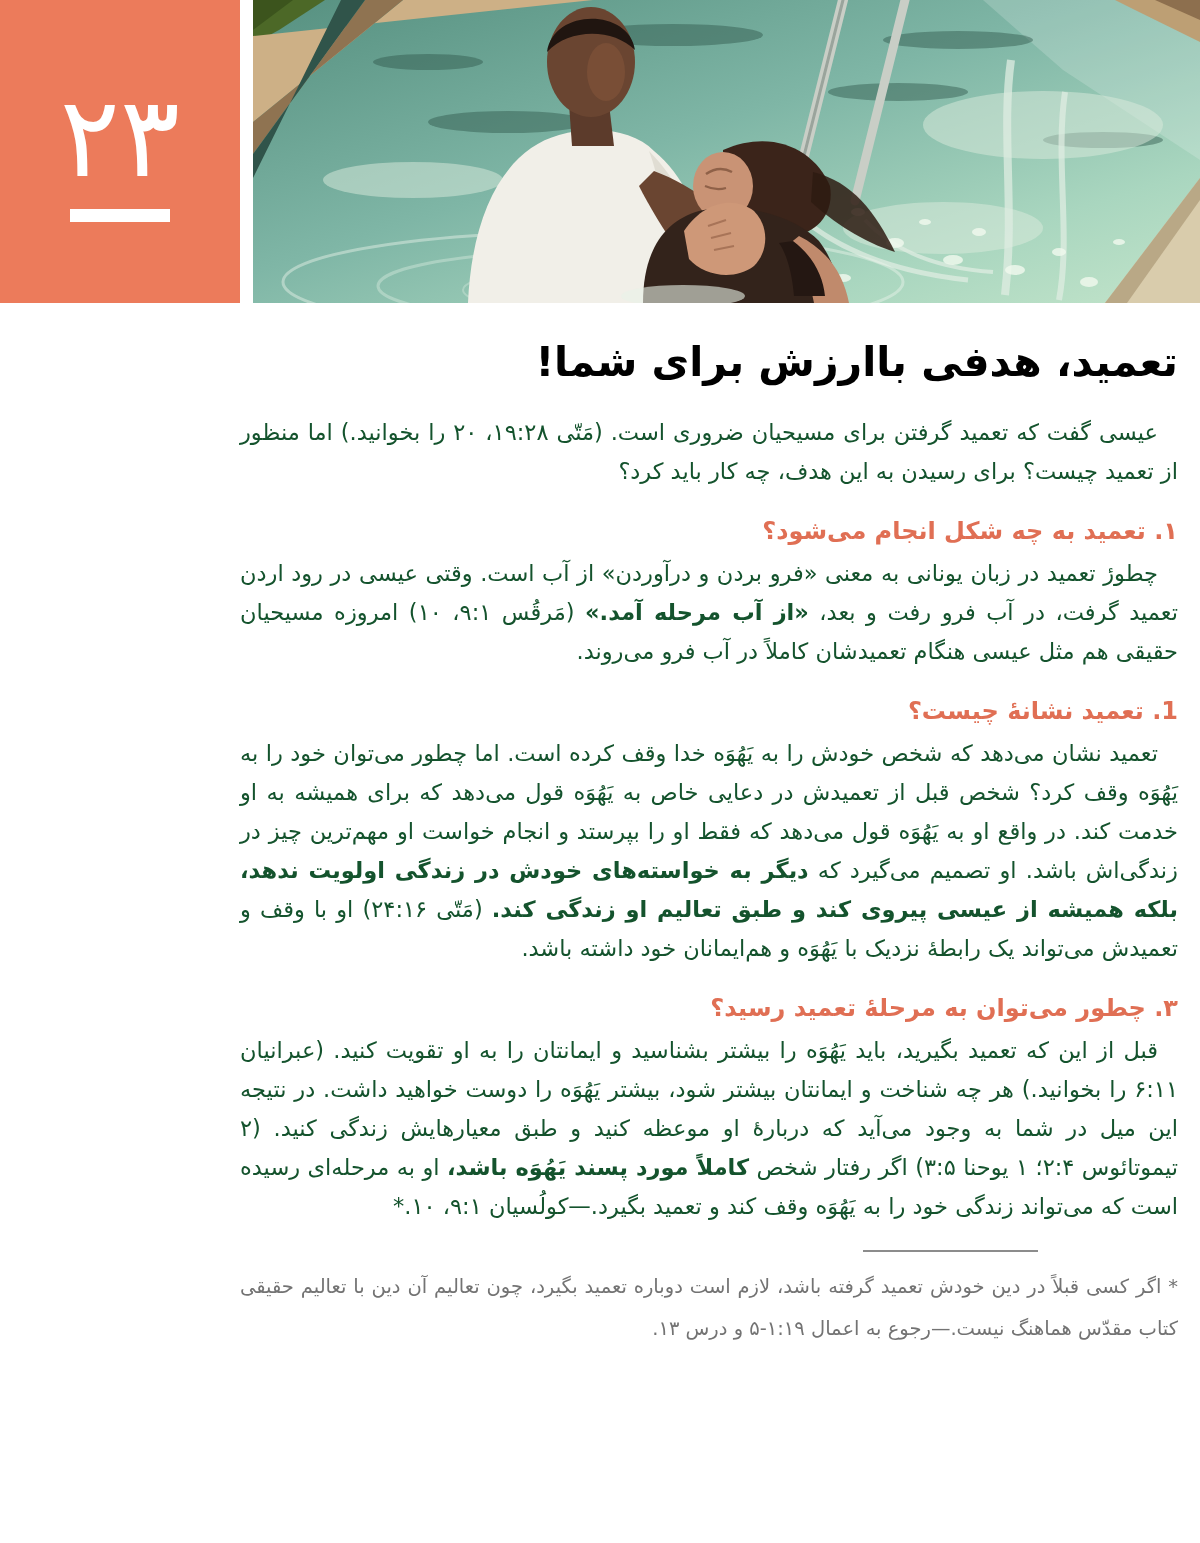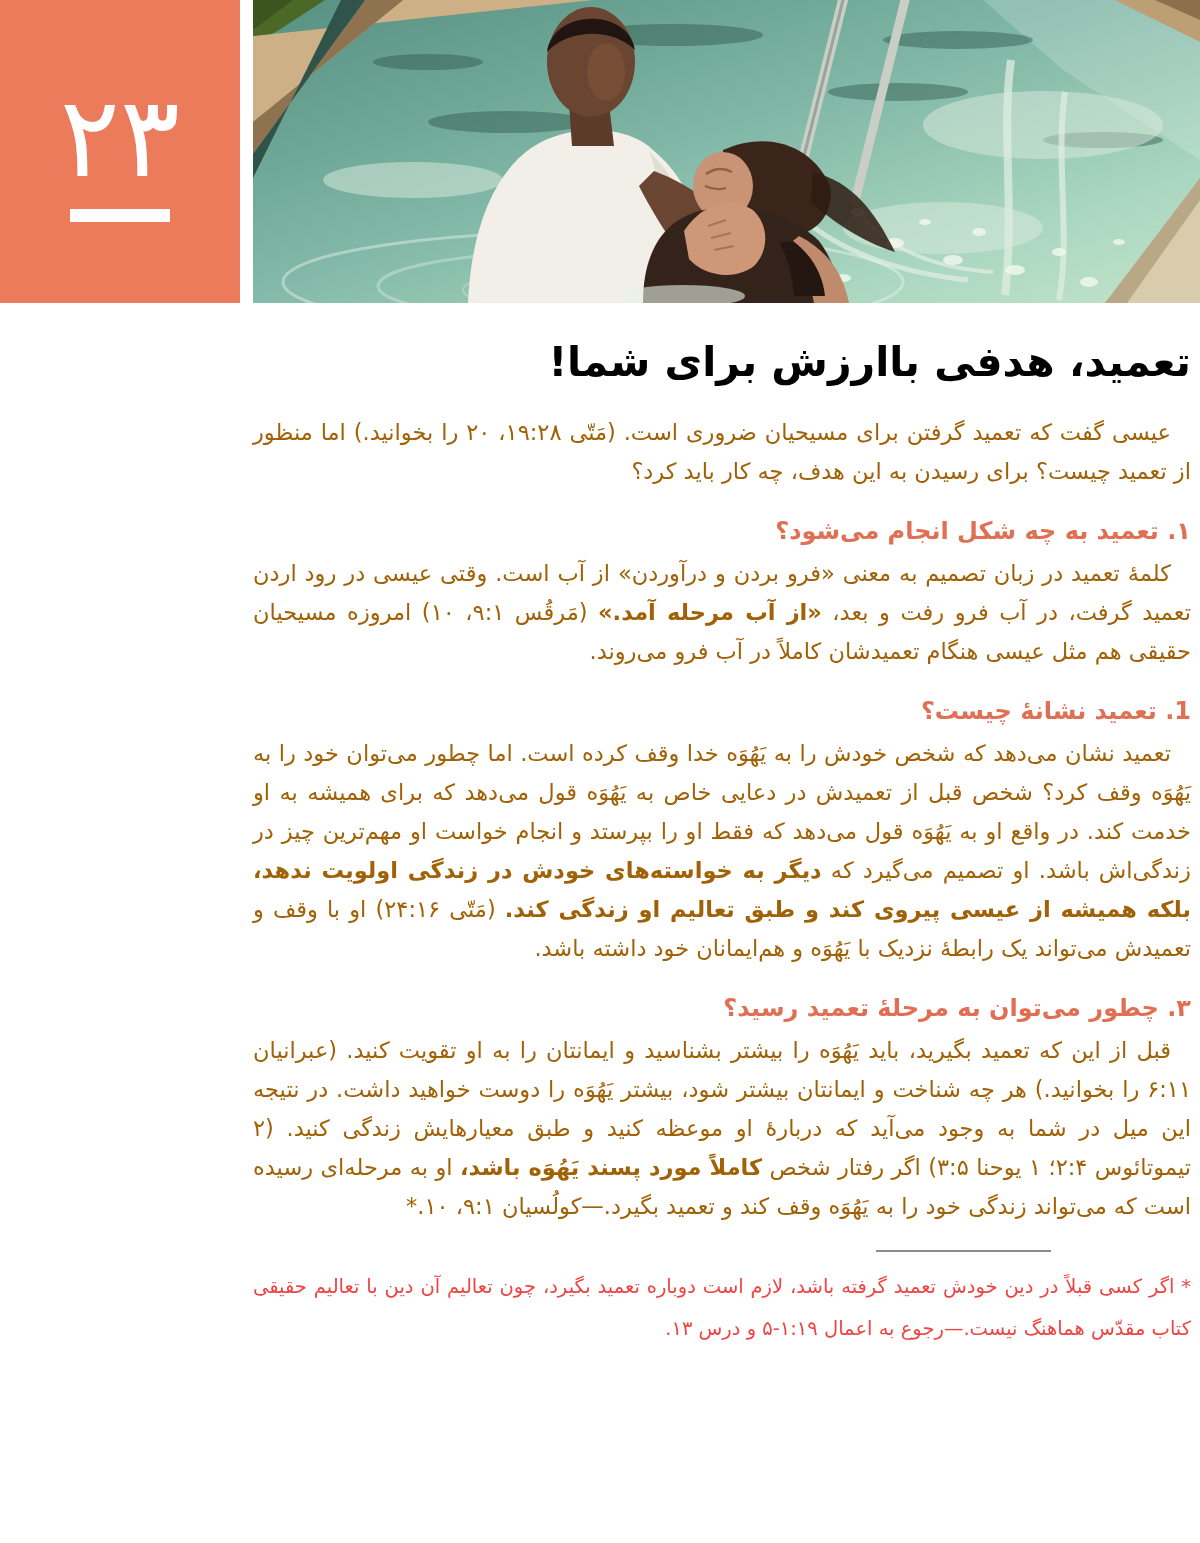--- a/index.html
+++ b/index.html
@@ -32,48 +32,48 @@
     width:100px;height:13px;background:#ffffff;margin-top:16px;
   }
   
   .photo{
     position:absolute;top:0;left:253px;
     width:947px;height:303px;overflow:hidden;
   }
   .photo svg{display:block;width:947px;height:303px;}
   
   .content{
-    position:absolute;top:336px;right:9px;width:938px;
+    position:absolute;top:336px;right:22px;width:938px;
     direction:rtl;color:#111;
   }
   h1.title{
     margin:0 0 24px 0;
     font-size:41px;line-height:1.3;font-weight:bold;color:#000;
     text-align:right;
   }
   p.body{
     margin:0;
     font-size:22.5px;line-height:39px;
     text-align:justify;text-indent:20px;
-    color:#a16207;
+    color:#14532d;
   }
   h2.q{
     margin:24px 0 7px 0;
     font-size:24px;line-height:32px;font-weight:bold;
     color:var(--heading);
     text-align:right;
   }
   .frule{
     width:175px;height:2px;background:var(--rule);
     margin:24px 140px 14px 0;
   }
   p.footnote{
     margin:0;
     font-size:19.5px;line-height:42px;
-    text-align:justify;color:#ef4444;
+    text-align:justify;color:#737373;
   }
   b{font-weight:bold;}
 </style>
 </head>
 <body>
 
 <div class="page">
 
   <div class="badge">
     <div class="badge-num">۲۳</div>
@@ -184,21 +184,21 @@
       </g>
       <ellipse cx="430" cy="296" rx="62" ry="11" fill="#eaf2e8" opacity="0.6"></ellipse>
     </svg>
   </div>
 
   <div class="content">
     <h1 class="title">تعمید، هدفی باارزش برای شما!</h1>
     <p class="body intro">عیسی گفت که تعمید گرفتن برای مسیحیان ضروری است. (مَتّی ۱۹:۲۸، ۲۰ را بخوانید.) اما منظور از تعمید چیست؟ برای رسیدن به این هدف، چه کار باید کرد؟</p>
     <div id="sections">
         <h2 class="q">۱. تعمید به چه شکل انجام می‌شود؟</h2>
-        <p class="body"><span>کلمهٔ تعمید در زبان تصمیم به معنی «فرو بردن و درآوردن» از آب است. وقتی عیسی در رود اردن تعمید گرفت، در آب فرو رفت و بعد، </span><b>«از آب مرحله آمد.»</b><span> (مَرقُس ۹:۱، ۱۰) امروزه مسیحیان حقیقی هم مثل عیسی هنگام تعمیدشان کاملاً در آب فرو می‌روند.</span></p>
+        <p class="body"><span>چطورٔ تعمید در زبان یونانی به معنی «فرو بردن و درآوردن» از آب است. وقتی عیسی در رود اردن تعمید گرفت، در آب فرو رفت و بعد، </span><b>«از آب مرحله آمد.»</b><span> (مَرقُس ۹:۱، ۱۰) امروزه مسیحیان حقیقی هم مثل عیسی هنگام تعمیدشان کاملاً در آب فرو می‌روند.</span></p>
         <h2 class="q">1. تعمید نشانهٔ چیست؟</h2>
         <p class="body"><span>تعمید نشان می‌دهد که شخص خودش را به یَهُوَه خدا وقف کرده است. اما چطور می‌توان خود را به یَهُوَه وقف کرد؟ شخص قبل از تعمیدش در دعایی خاص به یَهُوَه قول می‌دهد که برای همیشه به او خدمت کند. در واقع او به یَهُوَه قول می‌دهد که فقط او را بپرستد و انجام خواست او مهم‌ترین چیز در زندگی‌اش باشد. او تصمیم می‌گیرد که </span><b>دیگر به خواسته‌های خودش در زندگی اولویت ندهد، بلکه همیشه از عیسی پیروی کند و طبق تعالیم او زندگی کند.</b><span> (مَتّی ۲۴:۱۶) او با وقف و تعمیدش می‌تواند یک رابطهٔ نزدیک با یَهُوَه و هم‌ایمانان خود داشته باشد.</span></p>
         <h2 class="q">۳. چطور می‌توان به مرحلهٔ تعمید رسید؟</h2>
         <p class="body"><span>قبل از این که تعمید بگیرید، باید یَهُوَه را بیشتر بشناسید و ایمانتان را به او تقویت کنید. (عبرانیان ۶:۱۱ را بخوانید.) هر چه شناخت و ایمانتان بیشتر شود، بیشتر یَهُوَه را دوست خواهید داشت. در نتیجه این میل در شما به وجود می‌آید که دربارهٔ او موعظه کنید و طبق معیارهایش زندگی کنید. (۲ تیموتائوس ۲:۴؛ ۱ یوحنا ۳:۵) اگر رفتار شخص </span><b>کاملاً مورد پسند یَهُوَه باشد،</b><span> او به مرحله‌ای رسیده است که می‌تواند زندگی خود را به یَهُوَه وقف کند و تعمید بگیرد.—کولُسیان ۹:۱، ۱۰.*</span></p>
       </div>
     <div class="frule"></div>
     <p class="footnote"><span>*</span><span> اگر کسی قبلاً در دین خودش تعمید گرفته باشد، لازم است دوباره تعمید بگیرد، چون تعالیم آن دین با تعالیم حقیقی کتاب مقدّس هماهنگ نیست.—رجوع به اعمال ۱:۱۹-۵ و درس ۱۳.</span></p>
   </div>
 
 </div>

